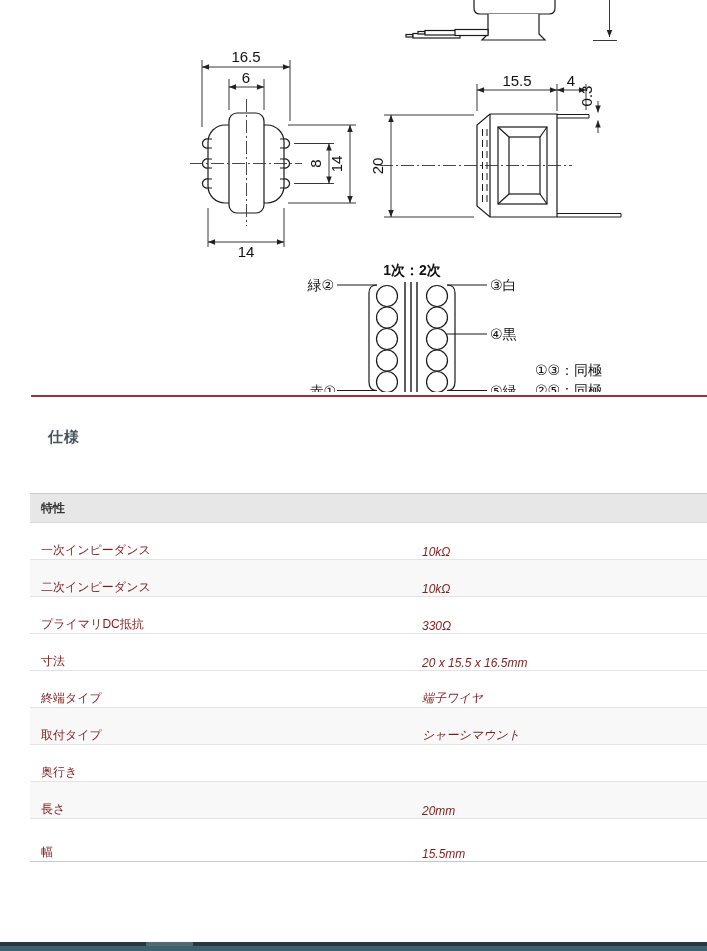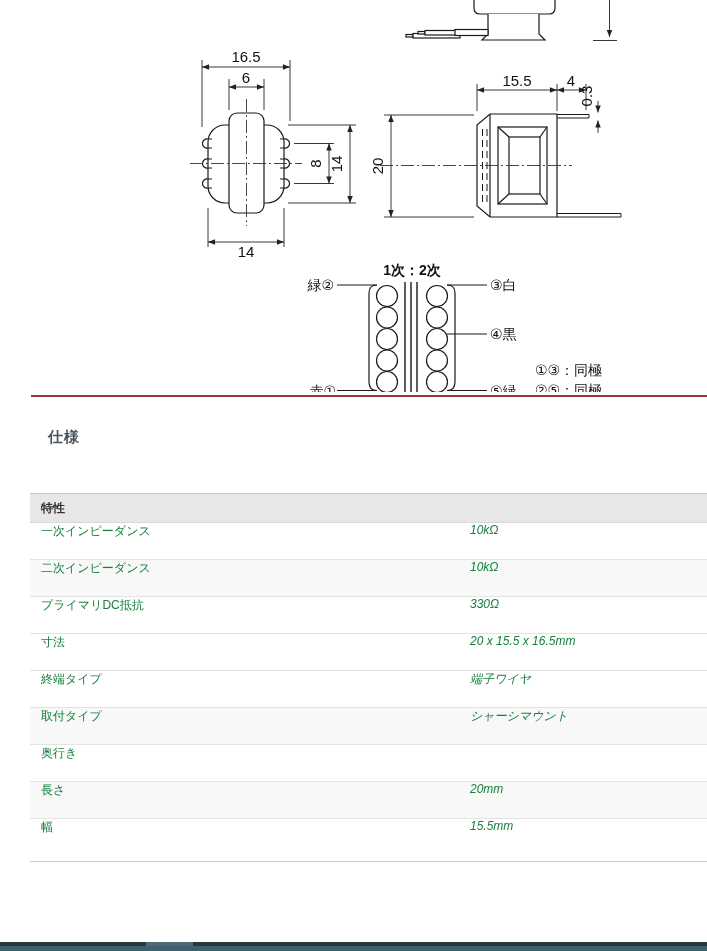--- a/index.html
+++ b/index.html
@@ -17,22 +17,22 @@
   .spec-table {
     position:absolute; left:30px; top:493px; width:677px;
     border-top:1px solid #c9c9c9; font-size:12px;
   }
   .spec-header {
     height:29px; line-height:28px; background:#e7e7e7;
     border-bottom:1px solid #d8d8d8; padding-left:11px;
     font-weight:bold; color:#333333;
   }
   .spec-row {
-    display:flex; align-items:flex-start; height:37px;
-    border-bottom:1px solid #e3e3e3; background:#ffffff; color:#15803d;gap:48px;
+    display:flex; align-items:flex-end; height:37px;
+    border-bottom:1px solid #e3e3e3; background:#ffffff; color:#7f1d1d;
   }
   .spec-row.alt { background:#f8f8f8; }
   .spec-row.last { height:43px; border-bottom:1px solid #c9c9c9; }
   .spec-row .label { flex:0 0 392px; padding-left:11px; }
   .spec-row .value { flex:1;font-style:italic; }
   .footer-bar { position:absolute; left:0; top:942px; width:707px; height:9px; }
   .footer-top { position:relative; height:4px; background:#2a373d; }
   .footer-light-segment { position:absolute; left:146px; top:0; width:47px; height:4px; background:#51696f; }
   .footer-bottom { height:5px; background:#3a636f; }
   svg text { fill:#111111; }

